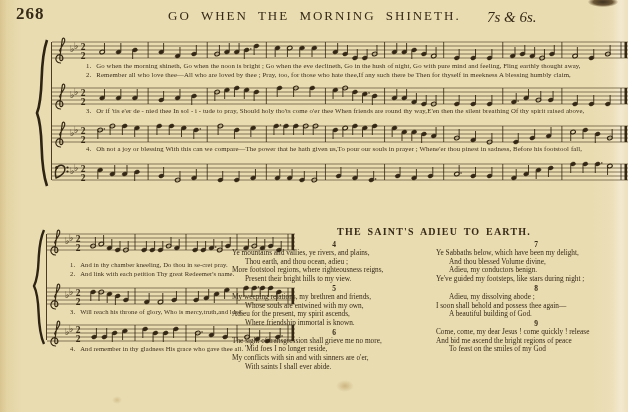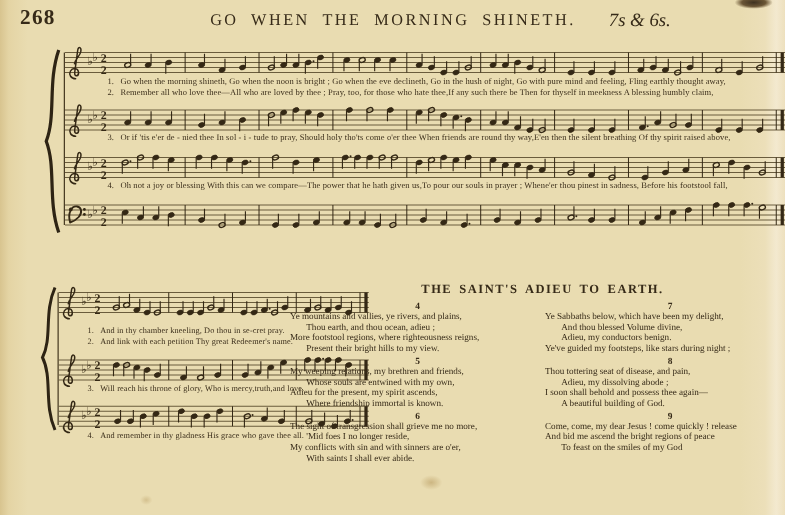--- a/index.html
+++ b/index.html
@@ -657,21 +657,20 @@
       <div class="poem-col" id="poem-col-right">
           <div class="verse">
             <div class="vnum">7</div>
             <div class="vline">Ye Sabbaths below, which have been my delight,</div>
             <div class="vline ind">And thou blessed Volume divine,</div>
             <div class="vline ind">Adieu, my conductors benign.</div>
             <div class="vline">Ye've guided my footsteps, like stars during night ;</div>
           </div>
           <div class="verse">
             <div class="vnum">8</div>
-            <div class="vline">Thou tottering seat of disease, and pain,</div>
             <div class="vline ind">Adieu, my dissolving abode ;</div>
             <div class="vline">I soon shall behold and possess thee again—</div>
             <div class="vline ind">A beautiful building of God.</div>
           </div>
           <div class="verse">
             <div class="vnum">9</div>
             <div class="vline">Come, come, my dear Jesus ! come quickly ! release</div>
             <div class="vline">And bid me ascend the bright regions of peace</div>
             <div class="vline ind">To feast on the smiles of my God</div>
           </div>

